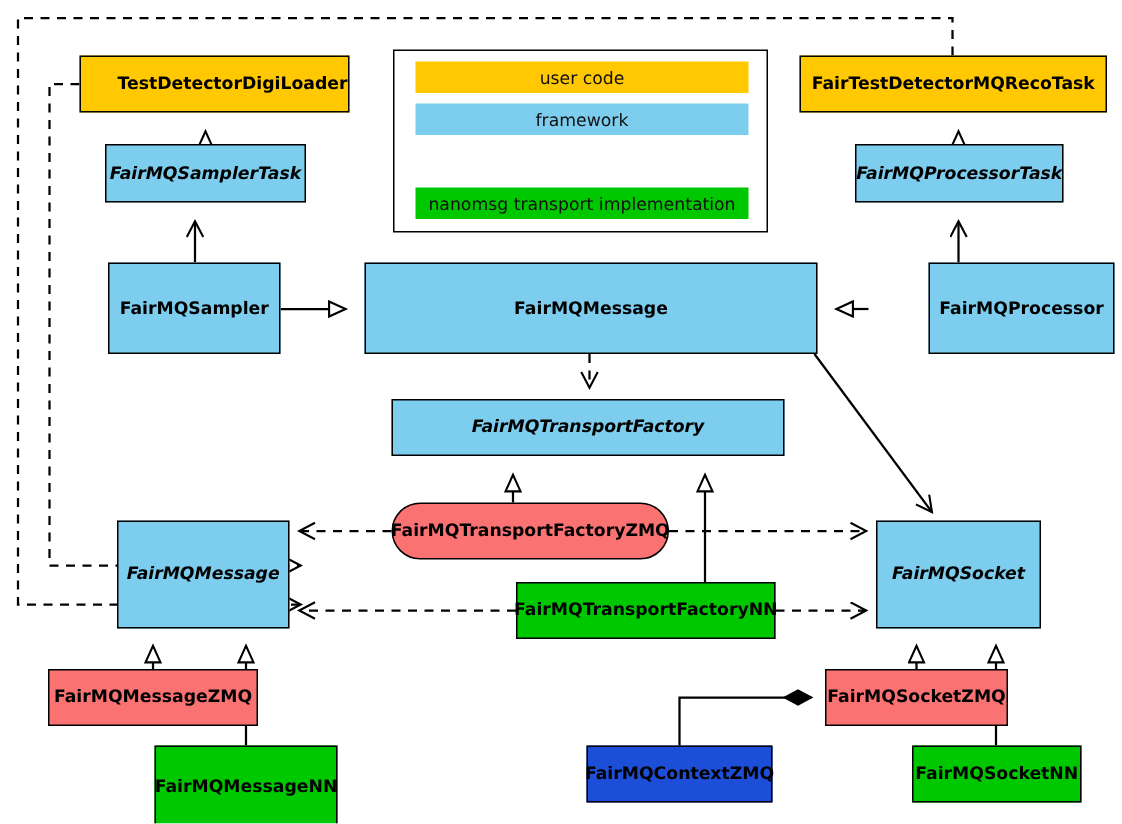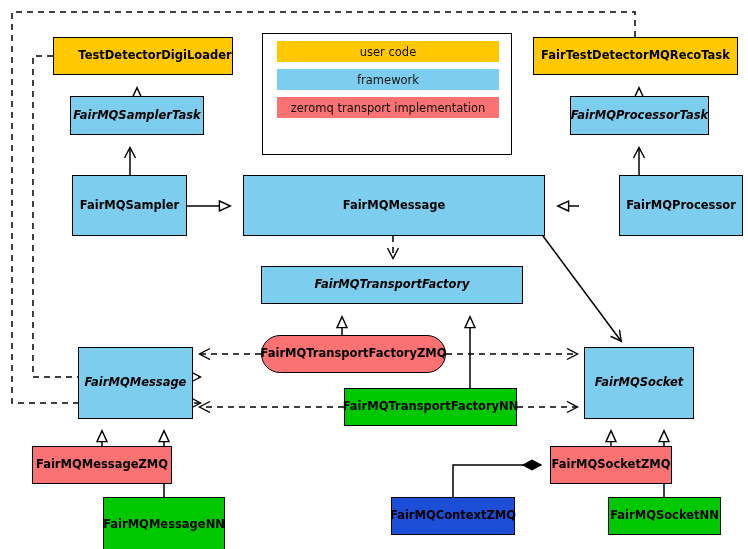--- a/index.html
+++ b/index.html
@@ -79,22 +79,22 @@
     </g>
   </svg>
 
   <div class="legend" style="left:262px;top:33px;width:250px;height:122px;">
     <div class="legend-row" style="top:7px;background:#FFC800;">
       <span>user code</span>
     </div>
     <div class="legend-row" style="top:35px;background:#7DCDEE;">
       <span>framework</span>
     </div>
-    <div class="legend-row" style="top:63px;background:#FA7272;">
-      <span>zeromq transport implementation</span>
+    <div class="legend-row" style="top:91px;background:#00C800;">
+      <span>nanomsg transport implementation</span>
     </div>
   </div>
 
   <div class="node" style="left:53px;top:37px;width:180px;height:38px;background:#FFC800;padding-left:24px;">
       <span>TestDetectorDigiLoader</span>
     </div>
   <div class="node abstract" style="left:70px;top:96px;width:134px;height:39px;background:#7DCDEE;">
       <span>FairMQSamplerTask</span>
     </div>
   <div class="node" style="left:72px;top:175px;width:115px;height:61px;background:#7DCDEE;">

